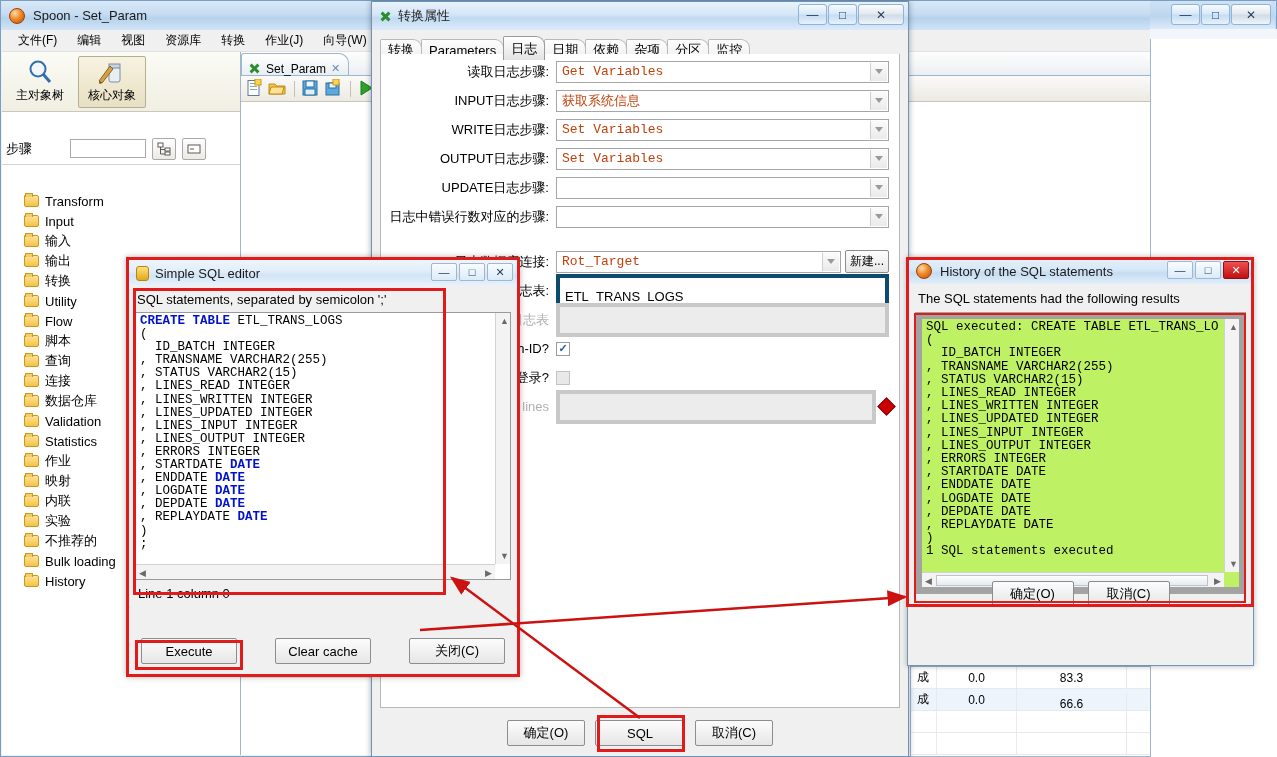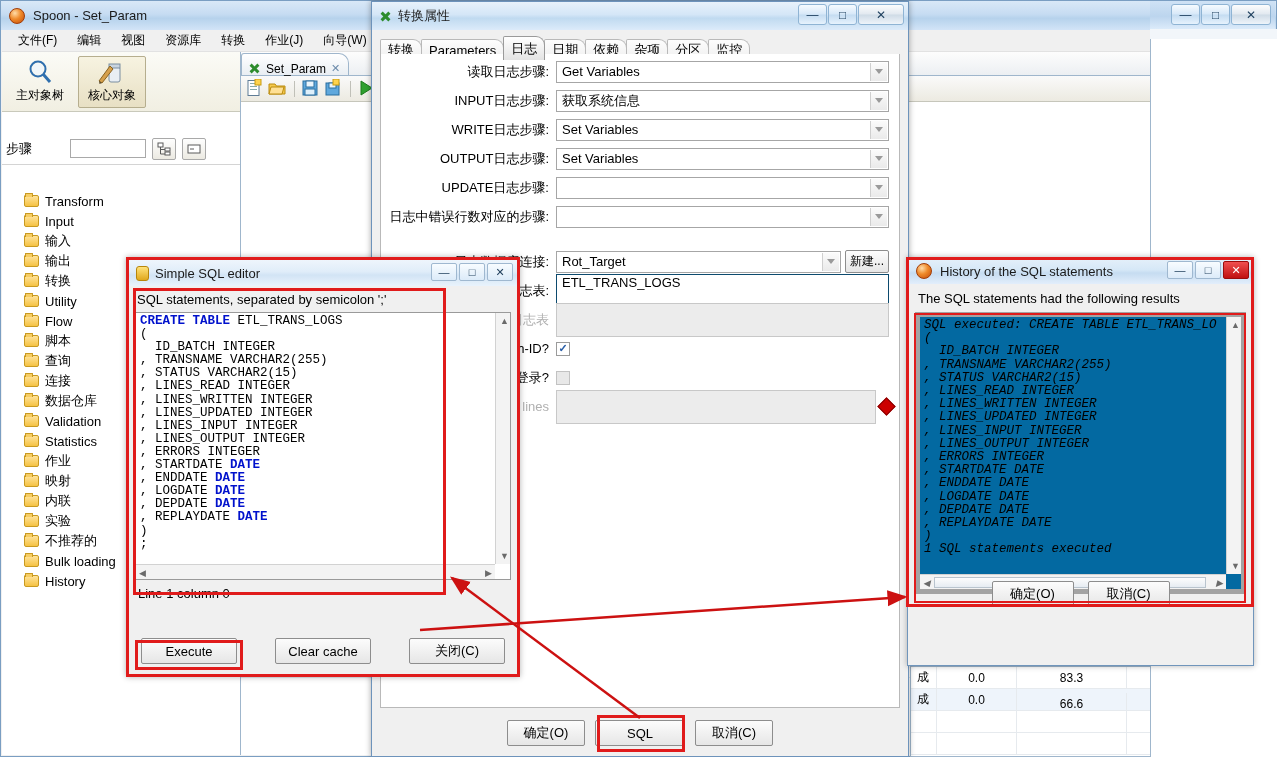--- a/index.html
+++ b/index.html
@@ -175,34 +175,34 @@
   }
   .flabel{
     width:175px; text-align:right; padding-right:7px; font-size:13px; color:#000;
     white-space:nowrap; overflow:hidden;
   }
   .flabel.dim{ color:#b0b0b0; }
   .fcombo{
     flex:1; height:22px; background:#fff; border:1px solid #a6a6a6;
     display:flex; align-items:center; position:relative; margin-right:10px;
   }
-  .fcombo .val{ padding-left:5px; font-size:13px; color:#000000; }
+  .fcombo .val{ padding-left:5px; font-size:13px; color:#c2410c;font-family:Liberation Mono, monospace; }
   .combo-arrow{
     position:absolute; right:1px; top:1px; width:17px; height:18px;
     background:linear-gradient(to bottom,#fbfbfb,#eaeaea);
     border-left:1px solid #cfcfcf;
     display:flex; align-items:center;justify-content:center;
   }
   .caret-down{
     width:0;height:0;border-left:4px solid transparent;border-right:4px solid transparent;
     border-top:5px solid #9a9a9a;
   }
   .ftext{
-    flex:1; height:34px; background:#fff; border:1px solid #0c4a6e;
-    display:flex; align-items:flex-start; margin-right:10px;
+    flex:1; height:34px; background:#fff; border:4px solid #0c4a6e;
+    display:flex; align-items:flex-end; margin-right:10px;
   }
   .ftext .val{ padding-left:5px; font-size:13px; }
   .ftext.disabled{ background:#ececec; border-color:#c8c8c8; }
   .new-btn{
     width:44px;height:23px; margin-right:10px;
     border:1px solid #8d8d8d; border-radius:2px;
     background:linear-gradient(to bottom,#fdfdfd,#e6e6e6);
     font-size:12px; display:flex;align-items:center;justify-content:center;
   }
   .chk{
@@ -277,21 +277,21 @@
     position:absolute; left:907px; top:257px; width:347px; height:409px;
     background:#f0f0f0; border:1px solid #7095bb;
     box-shadow:0 0 6px rgba(0,0,0,.3);
   }
   #results-dialog .win-titlebar{ height:26px;
     background: linear-gradient(to bottom,#e5f0fa 0%, #d6e8f7 45%, #c6dcf1 58%, #e2eefb 100%);
   }
   .res-body{ position:absolute; left:7px; top:31px; right:7px; bottom:52px; }
   .res-hint{ font-size:13px; margin:2px 0 6px 3px; }
   .res-code{
-    position:relative; height:282px; border:5px solid #a3a3a3; background:#0369a1; overflow:hidden;font-style:italic;
+    position:relative; height:282px; border:7px solid #a3a3a3; background:#bef264; overflow:hidden;
   }
   .res-footer{
     position:absolute; left:0; right:0; bottom:6px; display:flex; justify-content:center; gap:14px;
   }
 
   
   .red-box{ position:absolute; border:3px solid #e01b1b; pointer-events:none; }
   svg.annot{ position:absolute; left:0; top:0; width:1277px; height:757px; pointer-events:none; }
 </style>
 </head>

